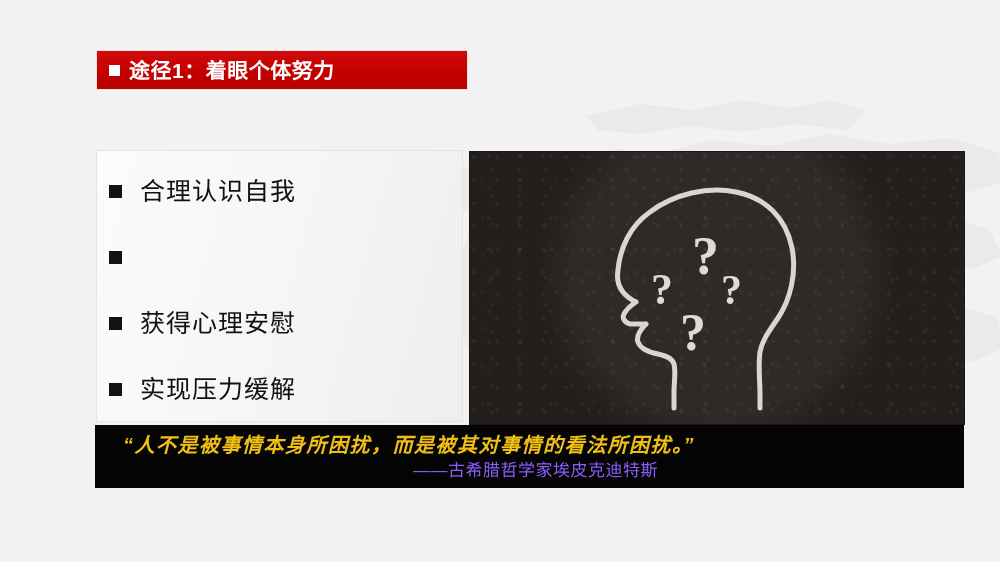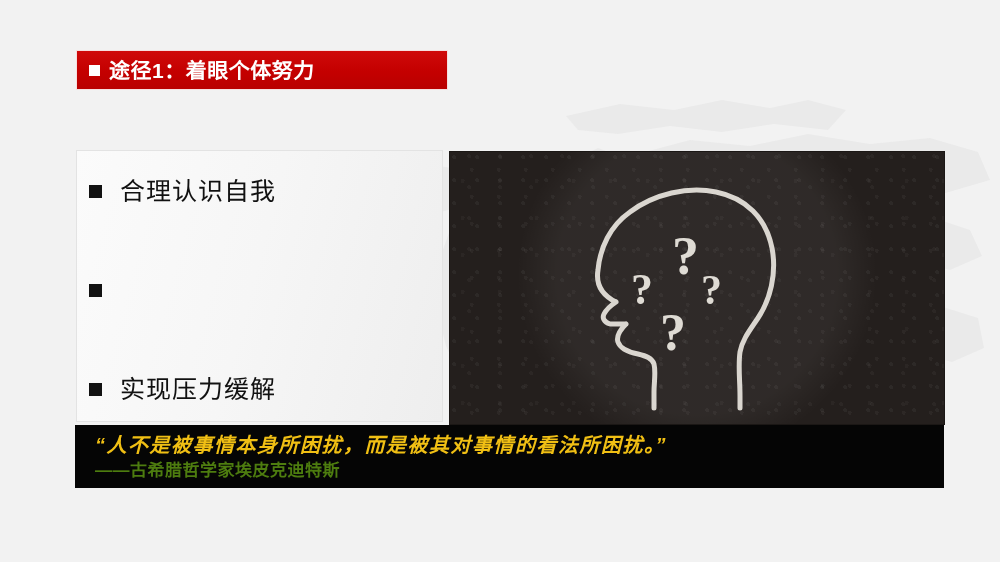--- a/index.html
+++ b/index.html
@@ -15,20 +15,21 @@
     overflow: hidden;
     position: relative;
   }
 
   
   #slide {
     position: absolute;
     inset: 0;
     background: #f2f2f2;
     overflow: hidden;
+    margin-left: 20px;
   }
 
   
   #map-watermark {
     position: absolute;
     left: 330px;
     top: 60px;
     width: 700px;
     height: 420px;
     opacity: 0.55;
@@ -152,44 +153,43 @@
 
   
   #quote-bar {
     position: absolute;
     left: 75px;
     top: 425px;
     width: 869px;
     height: 63px;
     background: #050505;
     box-sizing: border-box;
-    padding: 5px 16px 4px 20px;
+    padding: 5px 16px 4px 28px;
     display: flex;
     flex-direction: column;
     justify-content: center;
   }
   #quote-text {
     color: #f0bf14;
     font-size: 20px;
     font-weight: bold;
     font-style: italic;
     letter-spacing: 1.5px;
     line-height: 1.15;
     white-space: nowrap;
     text-align: left;
   }
   #quote-attrib {
-    color: #4d7c0f;
+    color: #8b5cf6;
     font-size: 17px;
     letter-spacing: .5px;
     line-height: 1.1;
-    text-align: left;
+    text-align: center;
     margin-top: 5px;
     white-space: nowrap;
-    font-weight: bold;
   }
 </style>
 </head>
 <body>
 
 <div id="slide">
 
   <div id="map-watermark">
     <svg viewBox="0 0 700 420" preserveAspectRatio="none" aria-hidden="true">
       <g class="mapland">
@@ -215,20 +215,24 @@
     <div class="bullet-row">
       <span class="bullet-marker"></span>
       <span class="bullet-label">合理认识自我</span>
     </div>
 
 
     <div class="bullet-row">
       <span class="bullet-marker"></span>
     </div>
 
+    <div class="bullet-row">
+      <span class="bullet-marker"></span>
+      <span class="bullet-label">获得心理安慰</span>
+    </div>
 
     <div class="bullet-row">
       <span class="bullet-marker"></span>
       <span class="bullet-label">实现压力缓解</span>
     </div>
 
   </div>
 
   <div id="chalk-image">
     <svg viewBox="0 0 494 272" preserveAspectRatio="xMidYMid meet" aria-hidden="true">

